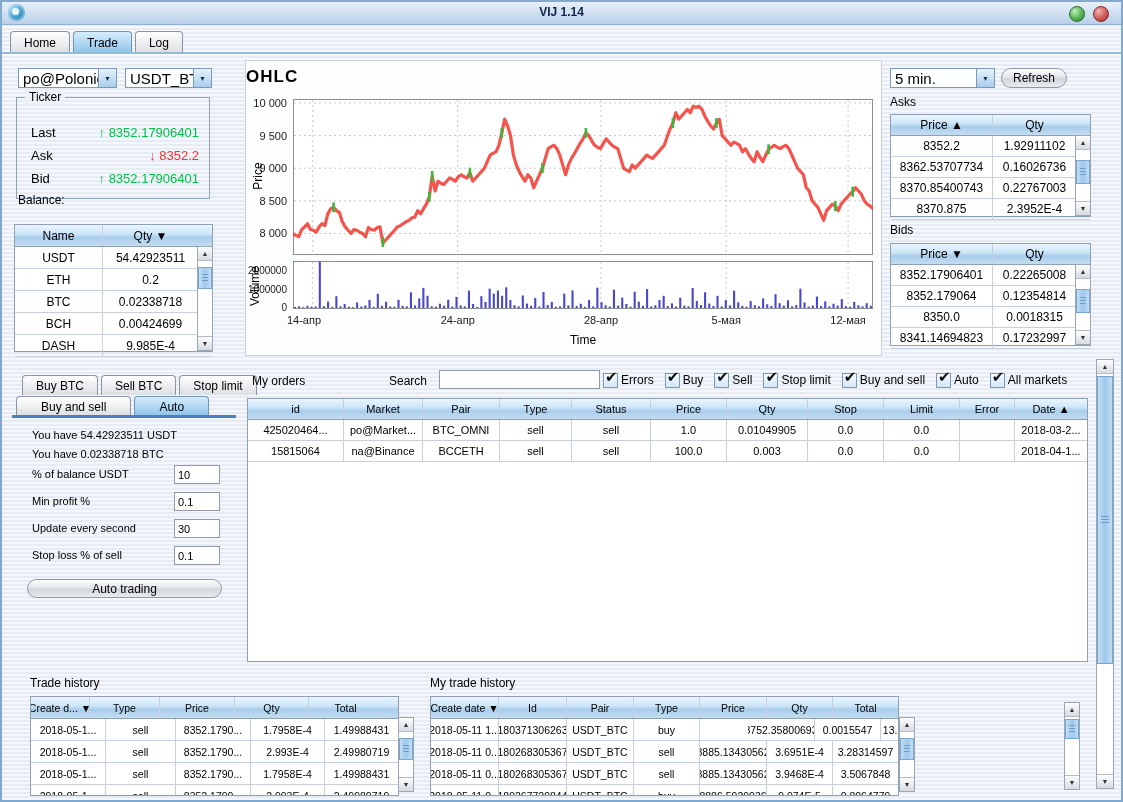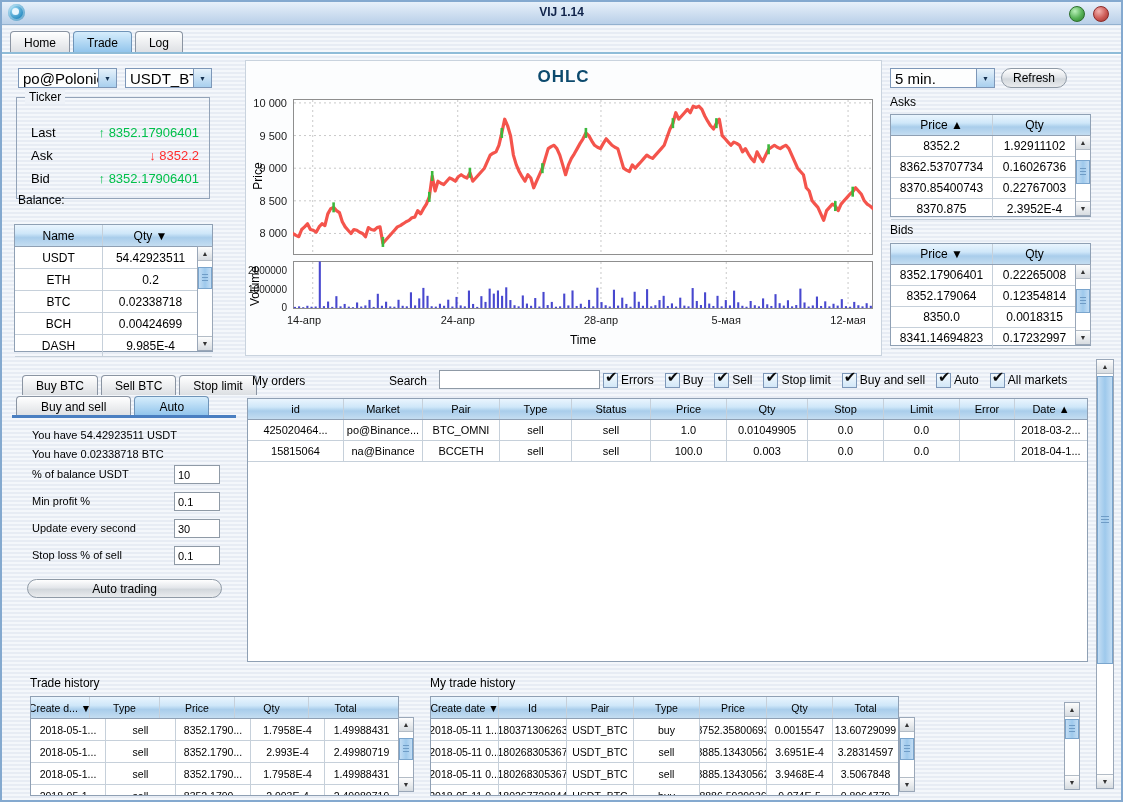--- a/index.html
+++ b/index.html
@@ -68,21 +68,21 @@
   .sb-thumb::after{content:"";position:absolute;left:3px;right:3px;top:50%;margin-top:-4px;height:8px;
             background:repeating-linear-gradient(180deg,#6f9cc6 0 1px,transparent 1px 3px);}
 
   
   .chk{display:flex;align-items:center;gap:3px;font-size:12px;white-space:nowrap;}
   .chk .box{width:13px;height:13px;border:1px solid #7d97b8;background:linear-gradient(#f4fafe,#d2e7f7);position:relative;flex:none;}
   .chk .box::after{content:"✔";position:absolute;left:1px;top:-6px;font-size:15px;font-weight:bold;color:#0a0a0a;}
 
   
   #chart-panel{position:absolute;left:243px;top:58px;width:635px;height:294px;background:#fcfdfe;border:1px solid #c9d3de;}
-  #chart-title{position:absolute;left:0;right:0;top:6px;text-align:center;font-size:17px;font-weight:bold;letter-spacing:1px;color:#0c4a6e;}
+  #chart-title{position:absolute;left:0;right:0;top:6px;text-align:left;font-size:17px;font-weight:bold;letter-spacing:1px;color:#000000;}
   .tick{position:absolute;font-size:11px;color:#1a1a1a;white-space:nowrap;}
   .tick.small{font-size:10px;}
   .axis-label{position:absolute;font-size:12px;color:#000;text-align:center;width:60px;}
 
   
   #orders-box{position:absolute;left:245px;top:396px;width:841px;height:264px;background:#fff;border:1px solid #8fa0b4;box-sizing:border-box;}
   #auto-panel{position:absolute;left:8px;top:420px;width:227px;height:190px;}
   .apl{position:absolute;font-size:11px;white-space:nowrap;color:#000;}
   #filters{position:absolute;left:601px;top:369px;height:18px;display:flex;gap:11px;align-items:center;}
 </style>
@@ -499,21 +499,21 @@
           <div class="tcell" style="width: 79px;">Status</div>
           <div class="tcell" style="width: 76px;">Price</div>
           <div class="tcell" style="width: 81px;">Qty</div>
           <div class="tcell" style="width: 76px;">Stop</div>
           <div class="tcell" style="width: 76px;">Limit</div>
           <div class="tcell" style="width: 55px;">Error</div>
           <div class="tcell" style="width: 72px;">Date ▲</div>
         </div>
         <div class="trow">
           <div class="tcell" style="width: 96px;">425020464...</div>
-          <div class="tcell" style="width: 79px;">po@Binance...</div>
+          <div class="tcell" style="width: 79px;">po@Market...</div>
           <div class="tcell" style="width: 77px;">BTC_OMNI</div>
           <div class="tcell" style="width: 72px;">sell</div>
           <div class="tcell" style="width: 79px;">sell</div>
           <div class="tcell" style="width: 76px;">1.0</div>
           <div class="tcell" style="width: 81px;">0.01049905</div>
           <div class="tcell" style="width: 76px;">0.0</div>
           <div class="tcell" style="width: 76px;">0.0</div>
           <div class="tcell" style="width: 55px;"></div>
           <div class="tcell" style="width: 72px;">2018-03-2...</div>
         </div>
@@ -595,21 +595,21 @@
         <div class="tcell" style="width: 66px;">Type</div>
         <div class="tcell" style="width: 67px;">Price</div>
         <div class="tcell" style="width: 66px;">Qty</div>
         <div class="tcell" style="width: 65px;">Total</div>
       </div>
       <div class="trow">
         <div class="tcell" style="width: 68px;">2018-05-11 1...</div>
         <div class="tcell" style="width: 68px;">180371306263</div>
         <div class="tcell" style="width: 67px;">USDT_BTC</div>
         <div class="tcell" style="width: 66px;">buy</div>
-        <div class="tcell" style="width: 67px;">8752.35800693</div>
+        <div class="tcell" style="width: 67px; margin-left: 48px;">8752.35800693</div>
         <div class="tcell" style="width: 66px;">0.0015547</div>
         <div class="tcell" style="width: 65px;">13.60729099</div>
       </div>
       <div class="trow">
         <div class="tcell" style="width: 68px;">2018-05-11 0...</div>
         <div class="tcell" style="width: 68px;">180268305367</div>
         <div class="tcell" style="width: 67px;">USDT_BTC</div>
         <div class="tcell" style="width: 66px;">sell</div>
         <div class="tcell" style="width: 67px;">8885.13430562</div>
         <div class="tcell" style="width: 66px;">3.6951E-4</div>

